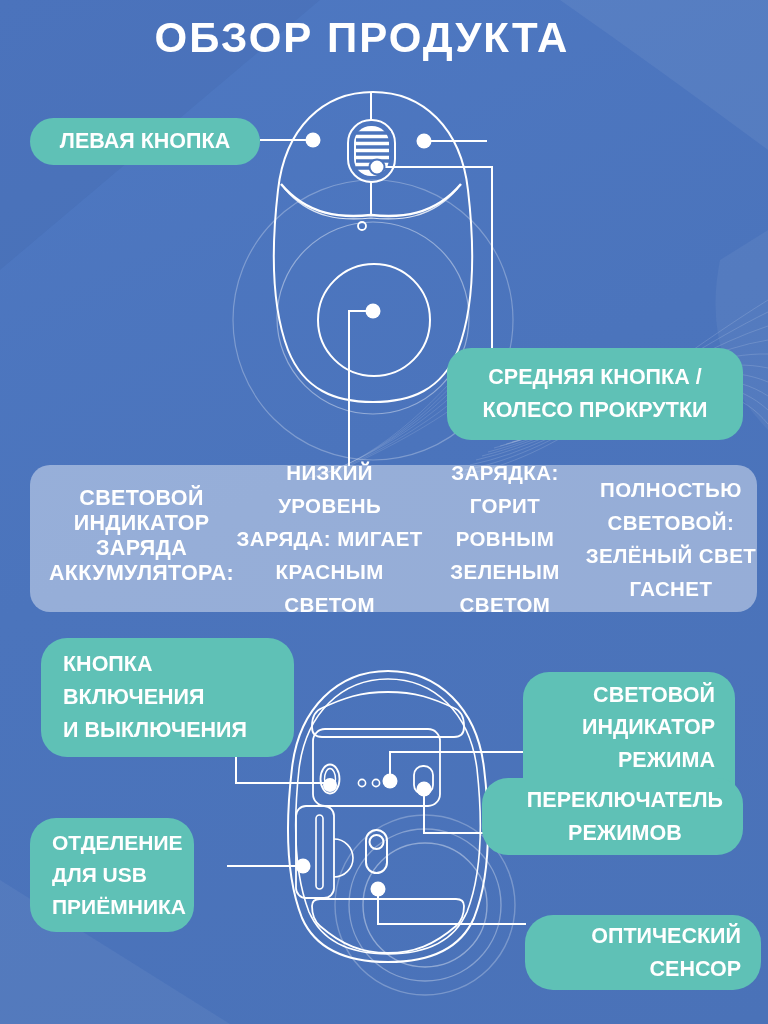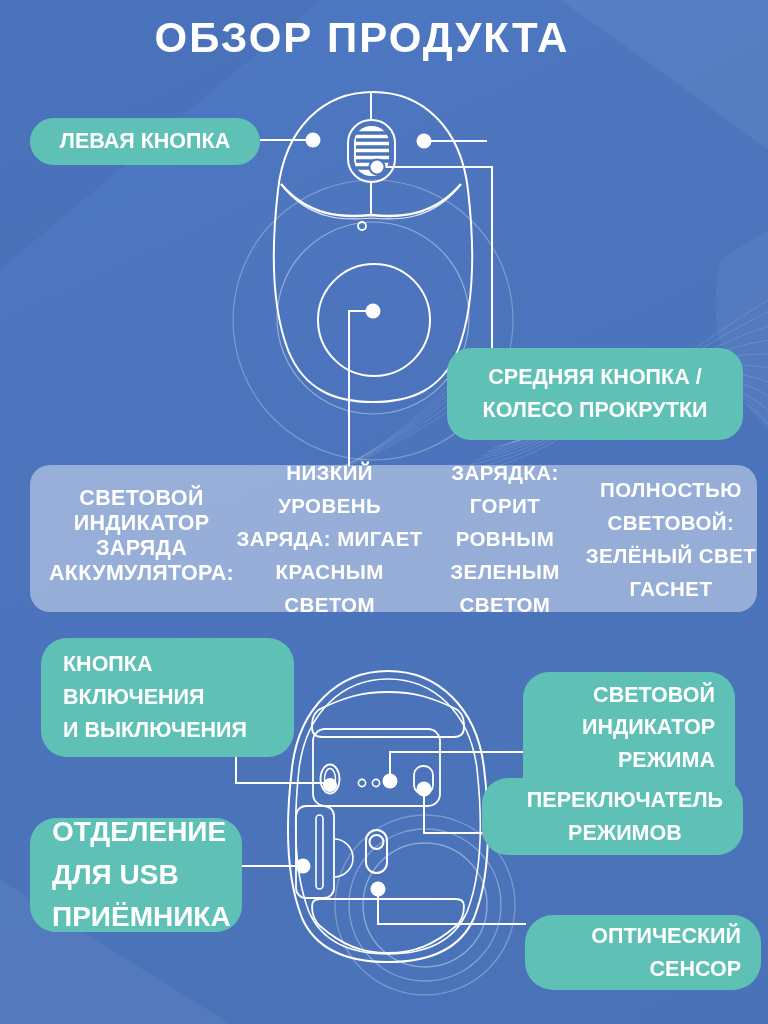--- a/index.html
+++ b/index.html
@@ -21,21 +21,21 @@
     box-sizing:border-box;
   }
   .pill.center{justify-content:center;text-align:center;}
   .pill.left{justify-content:flex-start;text-align:left;padding-left:22px;padding-right:10px;}
   .pill.right{justify-content:flex-end;text-align:right;padding-right:20px;padding-left:10px;}
   #lbl-left-button  {left:30px;  top:118px; width:230px; height:47px;  border-radius:24px;text-align:right;}
   #lbl-right-button {left:487px; top:117px; width:255px; height:47px;  border-radius:24px;}
   #lbl-middle-button{left:447px; top:348px; width:296px; height:92px;  border-radius:24px;}
   #lbl-power        {left:30px;  top:638px; width:253px; height:119px;margin-left:11px;}
   #lbl-mode-ind     {left:523px; top:672px; width:212px; height:143px; line-height:1.5;}
-  #lbl-usb          {left:30px;  top:818px; width:212px; height:114px; font-size:28px;}
+  #lbl-usb          {left:30px;  top:818px; width:164px; height:114px; font-size:21px;}
   #lbl-mode-switch  {left:482px; top:778px; width:261px; height:77px;text-align:center;}
   #lbl-sensor       {left:525px; top:915px; width:236px; height:75px;  border-radius:28px;}
   .info-box{
     position:absolute;left:30px;top:465px;width:708px;height:147px;
     background:rgba(255,255,255,0.42);border-radius:20px;
     display:flex;flex-direction:row;justify-content:center;align-items:center;
     color:#fff;text-align:center;padding-left:19px;
   }
   .info-title{font-size:21.5px;font-weight:bold;letter-spacing:.3px;margin-bottom:6px;}
   .info-line{font-size:20.5px;font-weight:700;letter-spacing:.4px;line-height:33px;}

